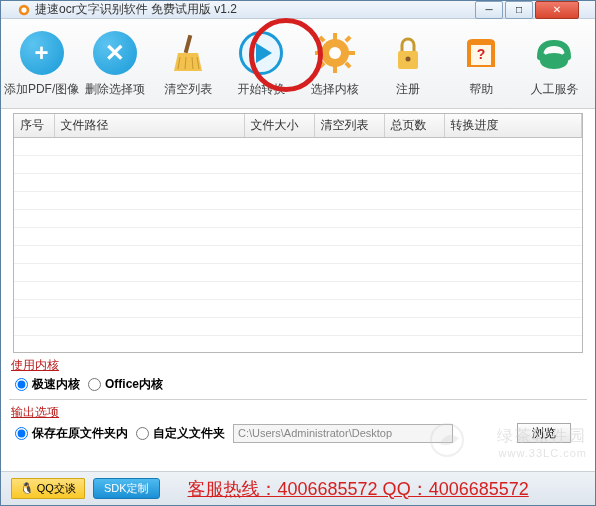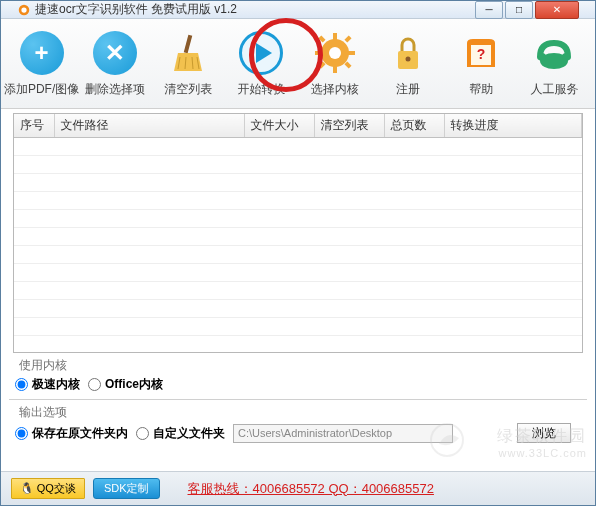--- a/index.html
+++ b/index.html
@@ -18,29 +18,29 @@
   .circle-icon { width:44px; height:44px; border-radius:50%; display:flex; align-items:center; justify-content:center; color:#fff; font-size:24px; font-weight:bold;}
   .blue { background: radial-gradient(circle at 30% 30%, #5bc3f0, #1a9bd8);}
   .play-tri { width:0;height:0;border-left:16px solid #1a9bd8;border-top:10px solid transparent;border-bottom:10px solid transparent; margin-left:5px;}
   .play-outer { width:44px;height:44px;border-radius:50%;border:3px solid #1a9bd8;background:#eaf6fd;display:flex;align-items:center;justify-content:center;}
   .red-ring { position:absolute; width:74px;height:74px;border:5px solid #d62020;border-radius:50%; left:248px; top:17px; pointer-events:none;}
   .table-wrap { height:240px; border:1px solid #b8b8b8; margin:4px 12px; overflow:auto; background:#fff;}
   table { width:100%; border-collapse:collapse;}
   th { text-align:left; font-weight:normal; font-size:12px; color:#333; padding:3px 6px; background:linear-gradient(#fbfbfb,#ececec); border-right:1px solid #d0d0d0; border-bottom:1px solid #c0c0c0;}
   tbody tr { height:18px; border-bottom:1px solid #eee;}
   tbody td { border-bottom:1px solid #eee; height:18px;}
-  .section-label { margin:4px 18px 2px; color:#737373;}
+  .section-label { margin:4px 10px 2px; color:#b91c1c;text-decoration:underline;}
   .radio-row { display:flex; align-items:center; gap:8px; margin:2px 14px 6px;}
   .radio-row label { display:flex; align-items:center; gap:4px; cursor:pointer;}
   .path-input { width:220px; height:19px; border:1px solid #b0b0b0; background:#f5f5f5; color:#888; padding:0 4px; font-size:11px;}
   .browse-btn { width:54px; height:20px; border:1px solid #a8a8a8; background:linear-gradient(#fdfdfd,#e8e8e8); font-size:12px; margin-left:auto; margin-right:10px; cursor:pointer;}
   .footer { position:absolute; bottom:0; left:0; right:0; height:34px; background:linear-gradient(#eef2f6,#dde5ed); border-top:1px solid #c8d0d8; display:flex; align-items:center; padding:0 10px; gap:8px;}
   .qq-btn { background:linear-gradient(#ffe07a,#f9c828); border:1px solid #d4a61a; border-radius:1px; padding:2px 8px; font-size:11px; cursor:pointer;}
   .sdk-btn { background:linear-gradient(#4fbcf0,#1a8fd4); border:1px solid #167bb5; border-radius:3px; padding:2px 10px; font-size:11px; color:#fff; cursor:pointer;}
-  .hotline { color:#d62020; text-decoration:underline; font-size:13px; margin-left:20px;}
+  .hotline { color:#d62020; text-decoration:underline; font-size:18px; margin-left:20px;}
   .watermark { position:absolute; right:8px; bottom:46px; color:#d0d0d0; opacity:0.6; pointer-events:none; text-align:right;}
   .watermark .big { font-size:16px; letter-spacing:2px;}
   .watermark .small{ font-size:11px; letter-spacing:1px;}
   hr.sep { border:none; border-top:1px solid #d0d0d0; margin:2px 8px;}
 </style>
 </head>
 <body>
 
 <div class="window">
 

